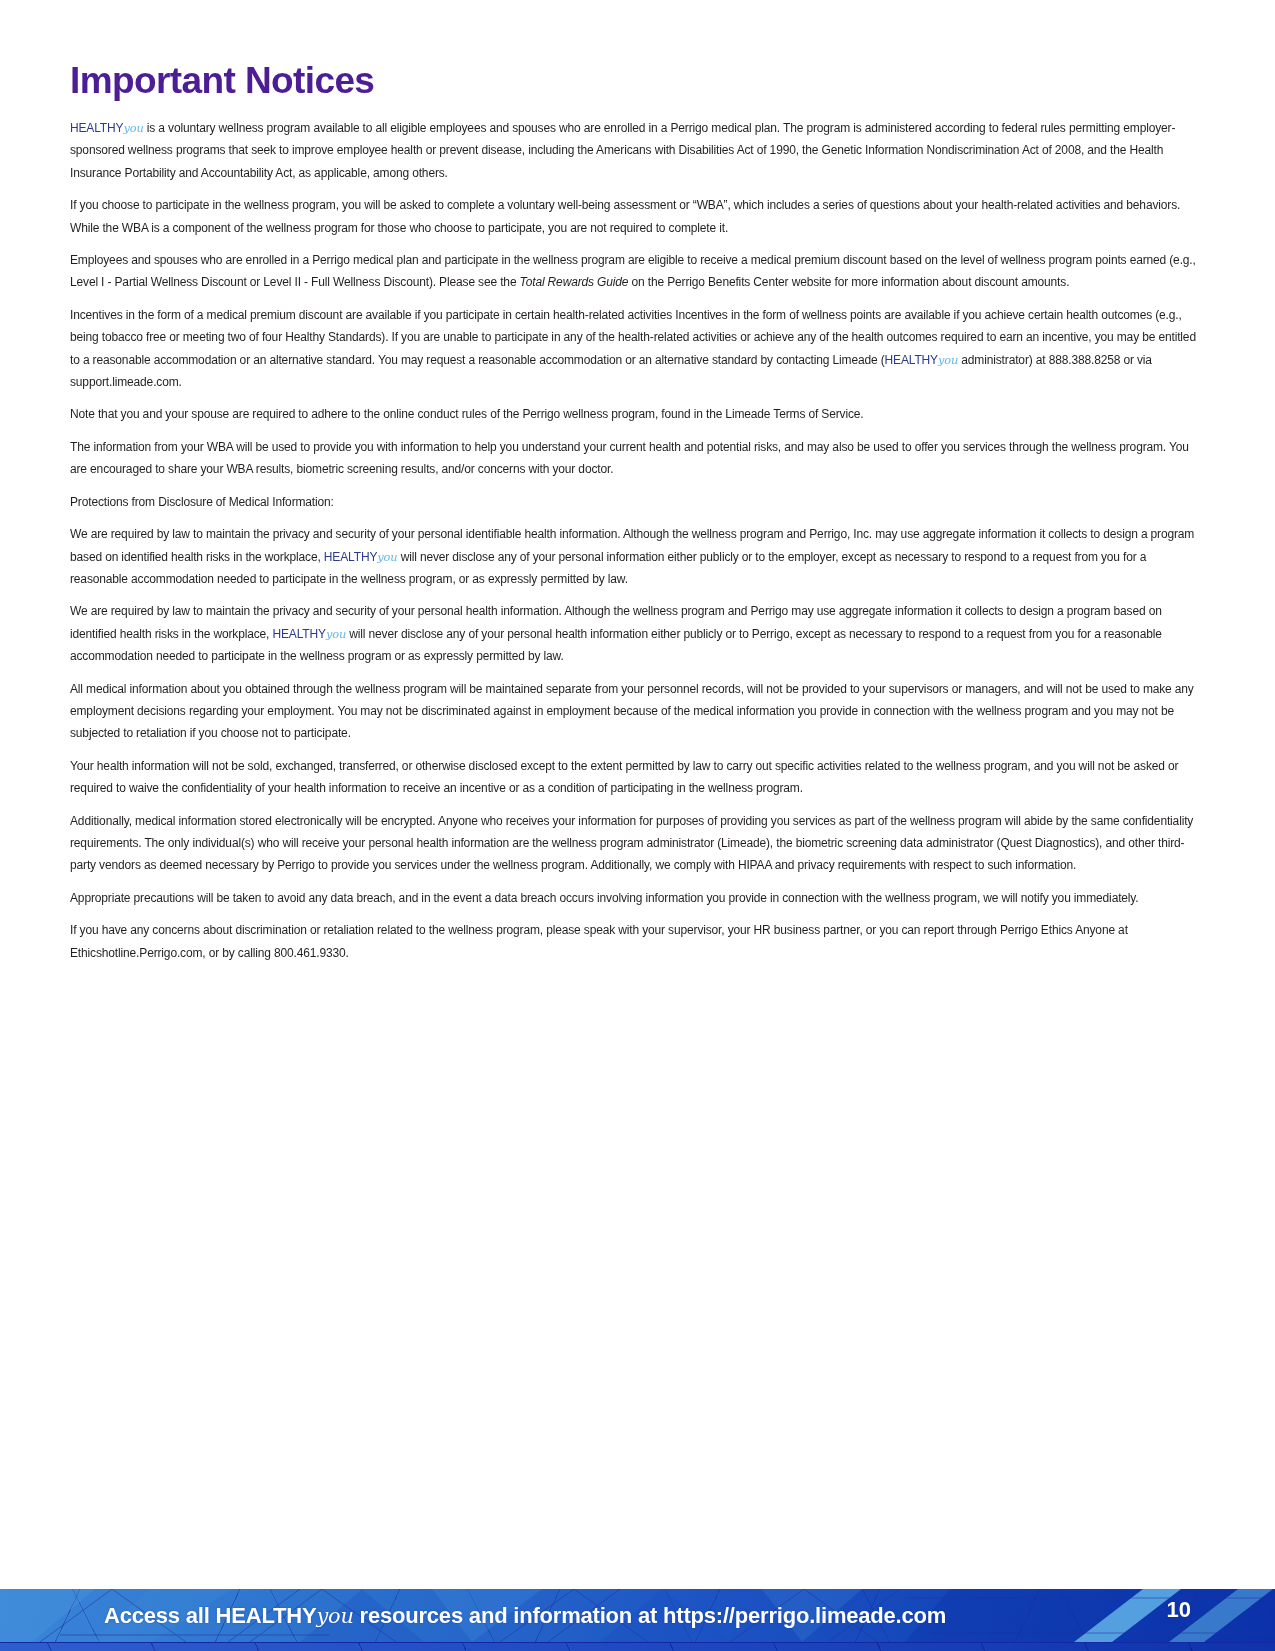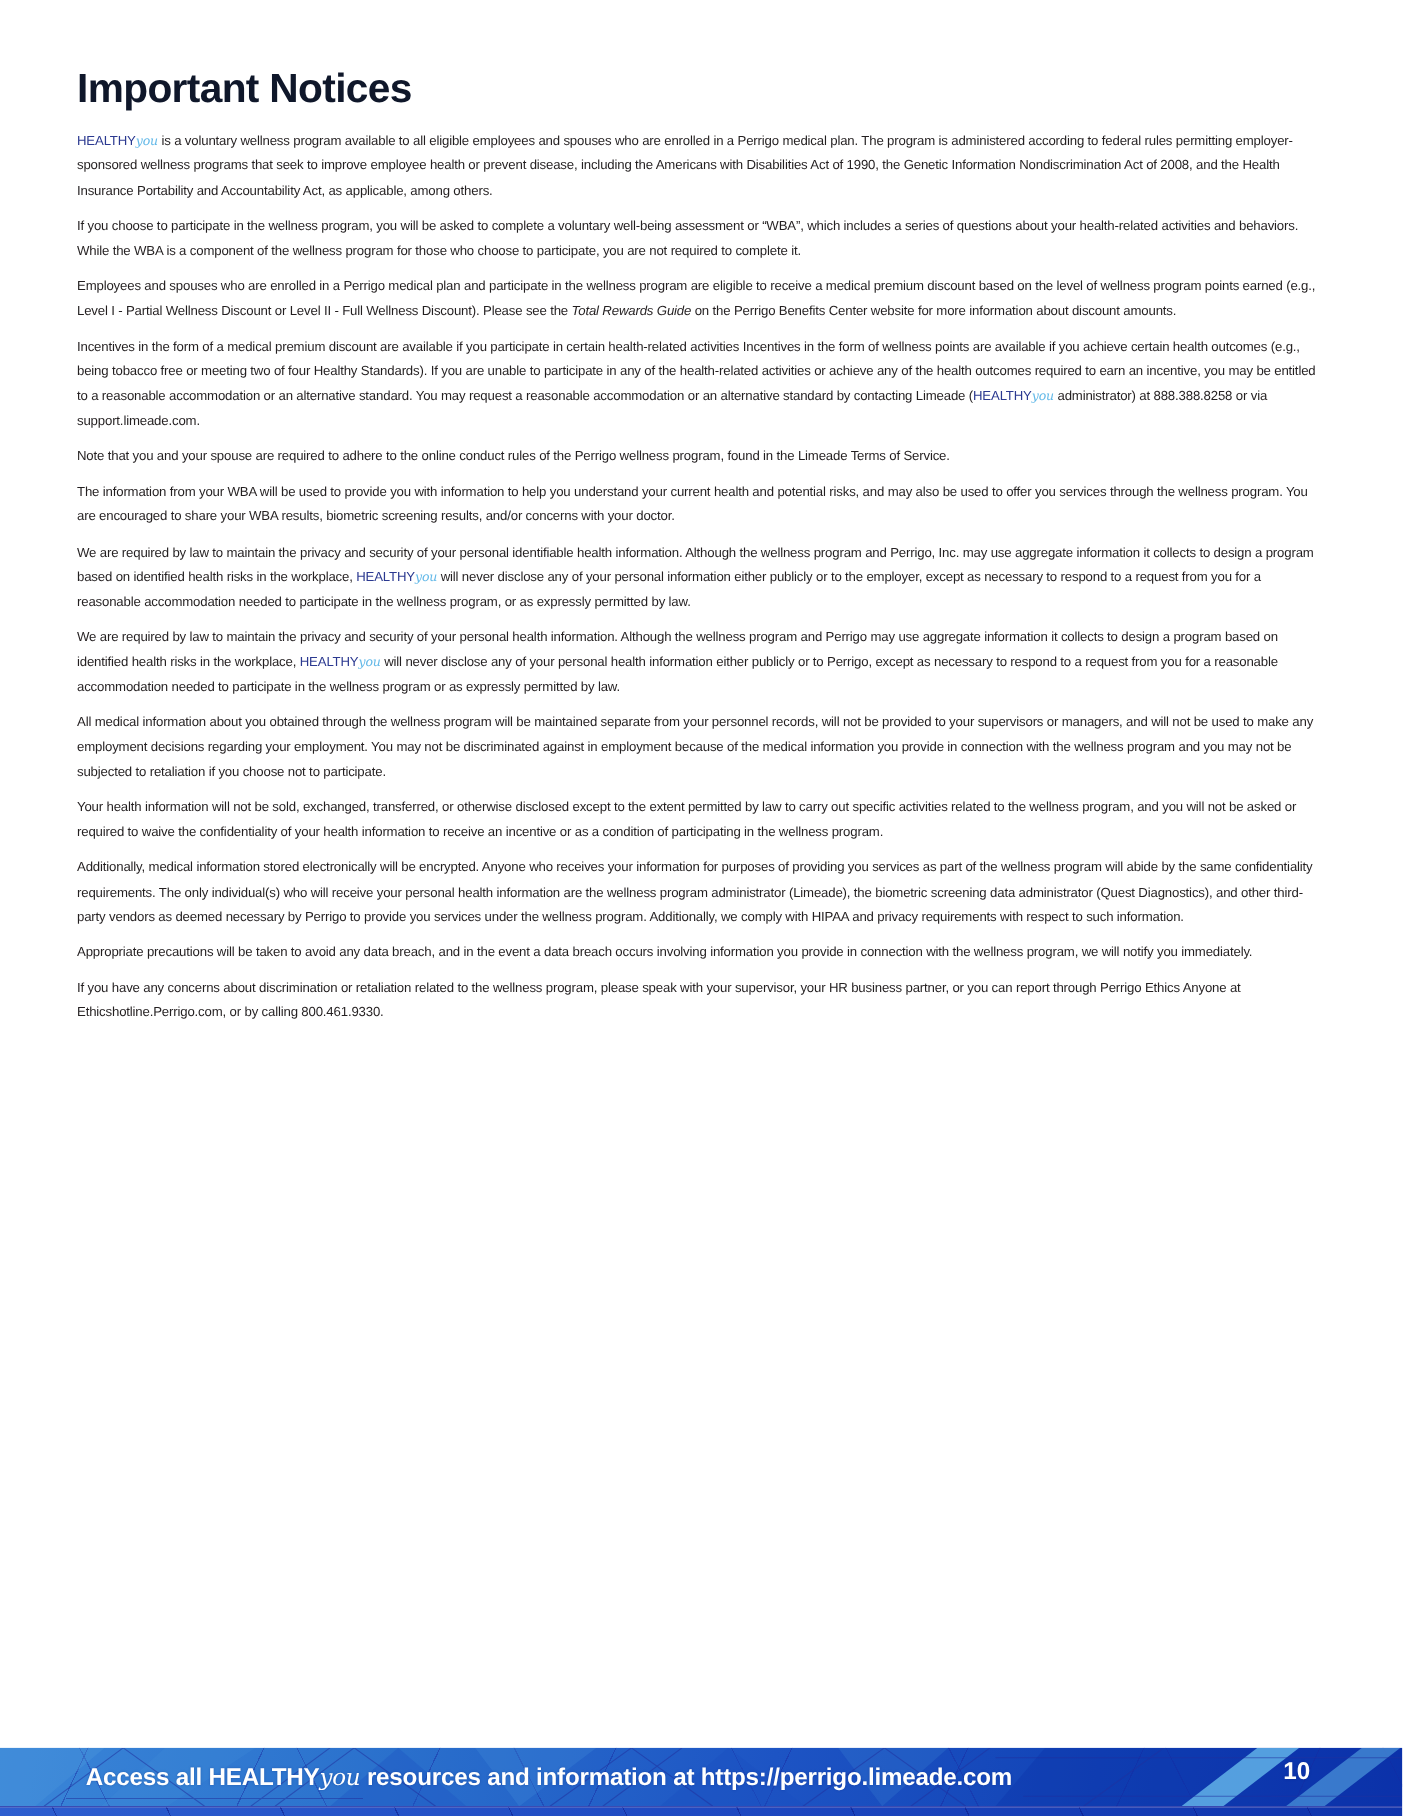--- a/index.html
+++ b/index.html
@@ -13,21 +13,21 @@
   }
   .content{
     position:absolute;
     left:70px;top:60px;
     width:1137px;
   }
   .doc-title{
     font-size:37px;
     font-weight:bold;
     letter-spacing:-0.6px;
-    color:#0f172a;
+    color:#4c1d95;
     margin:0 0 15px 0;
   }
   .para{
     font-size:12px;
     line-height:22.4px;
     letter-spacing:-0.15px;
     margin:0 0 10px 0;
   }
   .para em{}
   .brand-navy{color:#2b3990;}
@@ -52,21 +52,21 @@
       linear-gradient(100deg,#3a86d8 0%,#2a70cc 28%,#1d54c4 55%,#1243b6 78%,#0c33ac 100%);
     overflow:hidden;
   }
   .footer-pattern{position:absolute;left:0;top:0;width:100%;height:100%;}
   .footer-inner{
     position:absolute;left:0;top:0;
     width:1275px;height:53px;
     display:flex;align-items:center;
   }
   .footer-text{
-    margin-left:78px;
+    margin-left:104px;
     font-size:22px;
     font-weight:bold;
     color:#ffffff;
     letter-spacing:-0.2px;
     white-space:nowrap;
     text-shadow:0 0 2px rgba(10,30,110,0.35);
   }
   .footer-text .fbrand-you{
     font-family:"DejaVu Serif",serif;
     font-style:italic;
@@ -99,20 +99,21 @@
 
   <div class="content">
     <h1 class="doc-title">Important Notices</h1>
     <div>
         <p class="para"><span class="brand-navy">HEALTHY</span><span class="brand-you">you</span> is a voluntary wellness program available to all eligible employees and spouses who are enrolled in a Perrigo medical plan. The program is administered according to federal rules permitting employer-sponsored wellness programs that seek to improve employee health or prevent disease, including the Americans with Disabilities Act of 1990, the Genetic Information Nondiscrimination Act of 2008, and the Health Insurance Portability and Accountability Act, as applicable, among others.</p>
         <p class="para">If you choose to participate in the wellness program, you will be asked to complete a voluntary well-being assessment or “WBA”, which includes a series of questions about your health-related activities and behaviors. While the WBA is a component of the wellness program for those who choose to participate, you are not required to complete it.</p>
         <p class="para">Employees and spouses who are enrolled in a Perrigo medical plan and participate in the wellness program are eligible to receive a medical premium discount based on the level of wellness program points earned (e.g., Level I - Partial Wellness Discount or Level II - Full Wellness Discount). Please see the <em>Total Rewards Guide</em> on the Perrigo Benefits Center website for more information about discount amounts.</p>
         <p class="para">Incentives in the form of a medical premium discount are available if you participate in certain health-related activities Incentives in the form of wellness points are available if you achieve certain health outcomes (e.g., being tobacco free or meeting two of four Healthy Standards). If you are unable to participate in any of the health-related activities or achieve any of the health outcomes required to earn an incentive, you may be entitled to a reasonable accommodation or an alternative standard. You may request a reasonable accommodation or an alternative standard by contacting Limeade (<span class="brand-navy">HEALTHY</span><span class="brand-you">you</span> administrator) at 888.388.8258 or via support.limeade.com.</p>
         <p class="para">Note that you and your spouse are required to adhere to the online conduct rules of the Perrigo wellness program, found in the Limeade Terms of Service.</p>
         <p class="para">The information from your WBA will be used to provide you with information to help you understand your current health and potential risks, and may also be used to offer you services through the wellness program. You are encouraged to share your WBA results, biometric screening results, and/or concerns with your doctor.</p>
+        <p class="para">Protections from Disclosure of Medical Information:</p>
         <p class="para">We are required by law to maintain the privacy and security of your personal identifiable health information. Although the wellness program and Perrigo, Inc. may use aggregate information it collects to design a program based on identified health risks in the workplace, <span class="brand-navy">HEALTHY</span><span class="brand-you">you</span> will never disclose any of your personal information either publicly or to the employer, except as necessary to respond to a request from you for a reasonable accommodation needed to participate in the wellness program, or as expressly permitted by law.</p>
         <p class="para">We are required by law to maintain the privacy and security of your personal health information. Although the wellness program and Perrigo may use aggregate information it collects to design a program based on identified health risks in the workplace, <span class="brand-navy">HEALTHY</span><span class="brand-you">you</span> will never disclose any of your personal health information either publicly or to Perrigo, except as necessary to respond to a request from you for a reasonable accommodation needed to participate in the wellness program or as expressly permitted by law.</p>
         <p class="para">All medical information about you obtained through the wellness program will be maintained separate from your personnel records, will not be provided to your supervisors or managers, and will not be used to make any employment decisions regarding your employment. You may not be discriminated against in employment because of the medical information you provide in connection with the wellness program and you may not be subjected to retaliation if you choose not to participate.</p>
         <p class="para">Your health information will not be sold, exchanged, transferred, or otherwise disclosed except to the extent permitted by law to carry out specific activities related to the wellness program, and you will not be asked or required to waive the confidentiality of your health information to receive an incentive or as a condition of participating in the wellness program.</p>
         <p class="para">Additionally, medical information stored electronically will be encrypted. Anyone who receives your information for purposes of providing you services as part of the wellness program will abide by the same confidentiality requirements. The only individual(s) who will receive your personal health information are the wellness program administrator (Limeade), the biometric screening data administrator (Quest Diagnostics), and other third-party vendors as deemed necessary by Perrigo to provide you services under the wellness program. Additionally, we comply with HIPAA and privacy requirements with respect to such information.</p>
         <p class="para">Appropriate precautions will be taken to avoid any data breach, and in the event a data breach occurs involving information you provide in connection with the wellness program, we will notify you immediately.</p>
         <p class="para">If you have any concerns about discrimination or retaliation related to the wellness program, please speak with your supervisor, your HR business partner, or you can report through Perrigo Ethics Anyone at Ethicshotline.Perrigo.com, or by calling 800.461.9330.</p>
       </div>
   </div>
 

